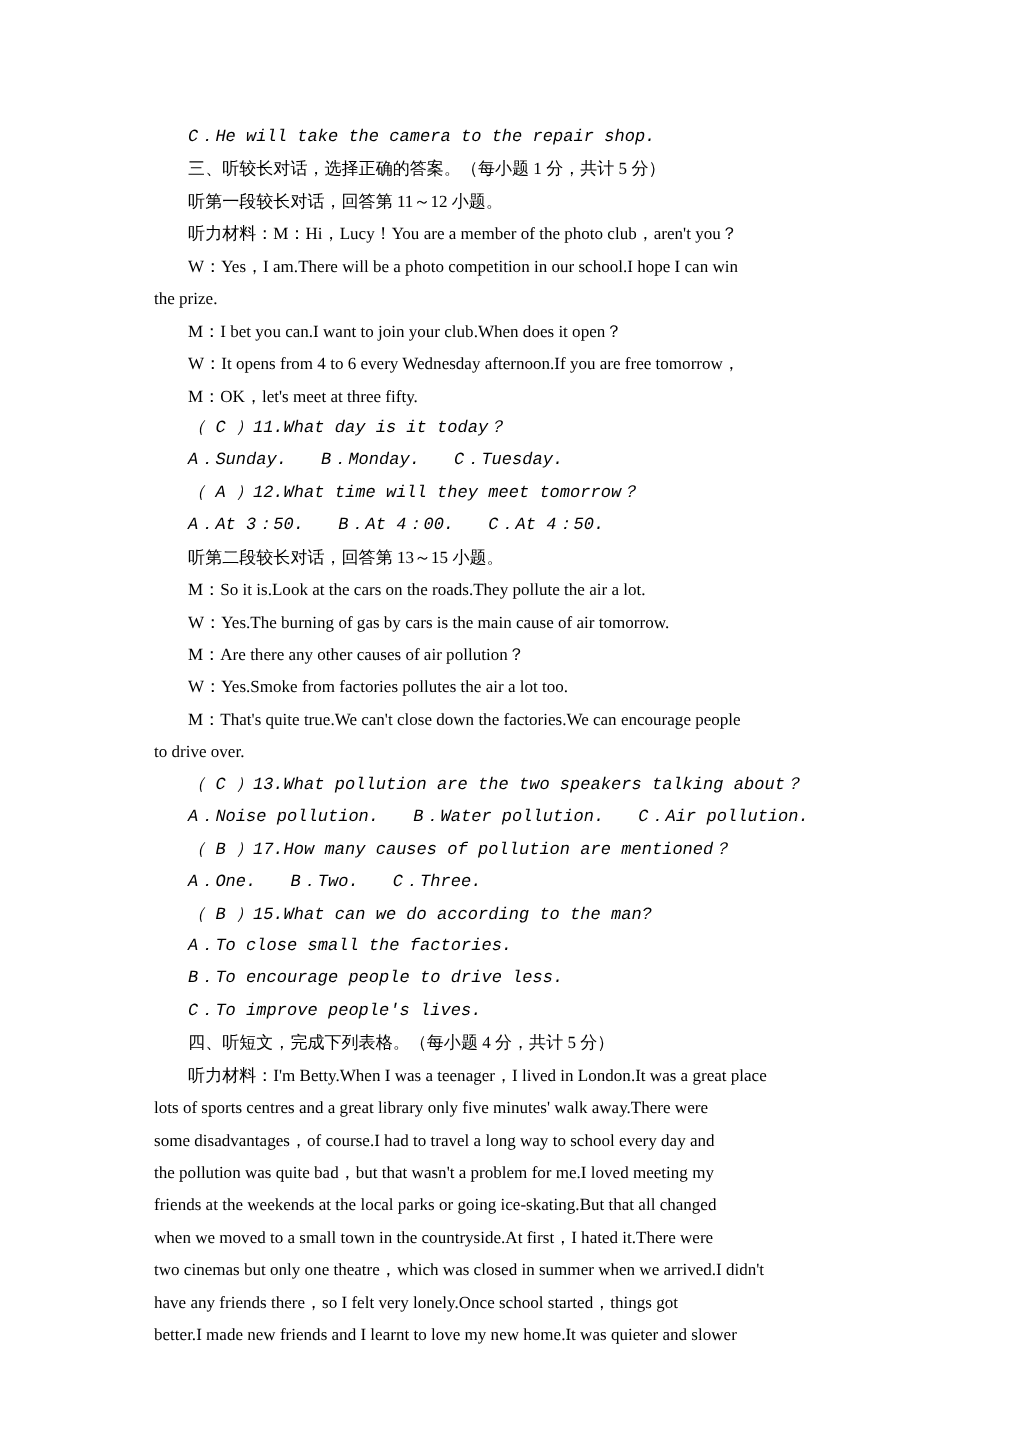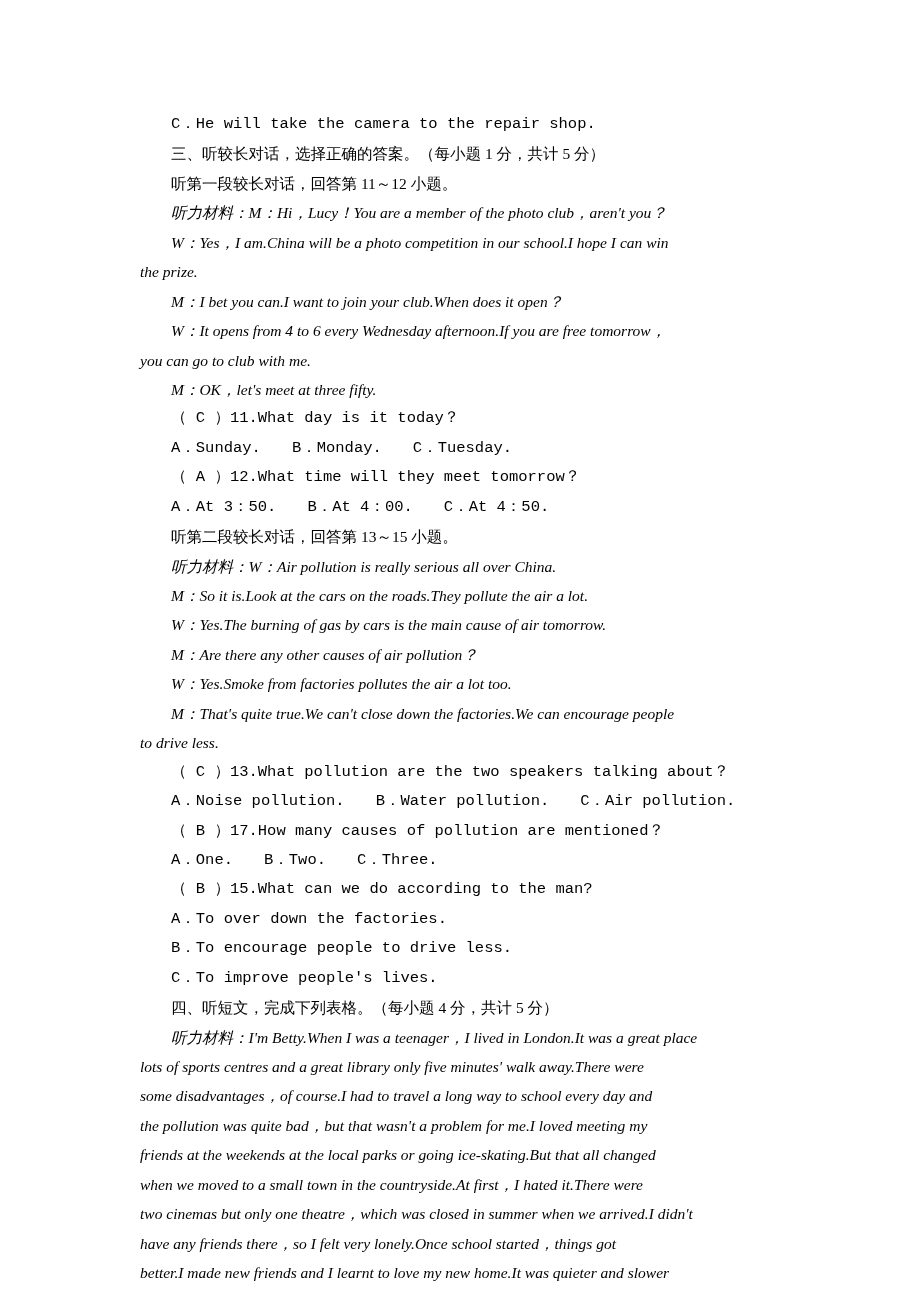--- a/index.html
+++ b/index.html
@@ -11,65 +11,63 @@
     color: #000;
     width: 920px;
   }
   .page {
     padding: 110px 110px 60px 140px;
   }
   .indent {
     text-indent: 2em;
   }
   .italic {
-    font-style: italic;
   }
   .mono {
     font-family: "Courier New", monospace;
+    font-style: italic;
   }
 </style>
 </head>
 <body>
 
 <div class="page">
 
   <div class="indent mono">C．He will take the camera to the repair shop.</div>
 
   <div class="indent">三、听较长对话，选择正确的答案。（每小题 1 分，共计 5 分）</div>
   <div class="indent">听第一段较长对话，回答第 11～12 小题。</div>
 
   <div class="indent italic">听力材料：M：Hi，Lucy！You are a member of the photo club，aren't you？</div>
-  <div class="indent italic">W：Yes，I am.China will be a photo competition in our school.I hope I can win</div>
+  <div class="indent italic">W：Yes，I am.There will be a photo competition in our school.I hope I can win</div>
   <div class="italic">the prize.</div>
   <div class="indent italic">M：I bet you can.I want to join your club.When does it open？</div>
   <div class="indent italic">W：It opens from 4 to 6 every Wednesday afternoon.If you are free tomorrow，</div>
-  <div class="italic">you can go to club with me.</div>
   <div class="indent italic">M：OK，let's meet at three fifty.</div>
 
   <div class="indent mono">（ C ）11.What day is it today？</div>
   <div class="indent mono">A．Sunday.　　B．Monday.　　C．Tuesday.</div>
   <div class="indent mono">（ A ）12.What time will they meet tomorrow？</div>
   <div class="indent mono">A．At 3：50.　　B．At 4：00.　　C．At 4：50.</div>
 
   <div class="indent">听第二段较长对话，回答第 13～15 小题。</div>
 
-  <div class="indent italic">听力材料：W：Air pollution is really serious all over China.</div>
   <div class="indent italic">M：So it is.Look at the cars on the roads.They pollute the air a lot.</div>
   <div class="indent italic">W：Yes.The burning of gas by cars is the main cause of air tomorrow.</div>
   <div class="indent italic">M：Are there any other causes of air pollution？</div>
   <div class="indent italic">W：Yes.Smoke from factories pollutes the air a lot too.</div>
   <div class="indent italic">M：That's quite true.We can't close down the factories.We can encourage people</div>
-  <div class="italic">to drive less.</div>
+  <div class="italic">to drive over.</div>
 
   <div class="indent mono">（ C ）13.What pollution are the two speakers talking about？</div>
   <div class="indent mono">A．Noise pollution.　　B．Water pollution.　　C．Air pollution.</div>
   <div class="indent mono">（ B ）17.How many causes of pollution are mentioned？</div>
   <div class="indent mono">A．One.　　B．Two.　　C．Three.</div>
   <div class="indent mono">（ B ）15.What can we do according to the man?</div>
-  <div class="indent mono">A．To over down the factories.</div>
+  <div class="indent mono">A．To close small the factories.</div>
   <div class="indent mono">B．To encourage people to drive less.</div>
   <div class="indent mono">C．To improve people's lives.</div>
 
   <div class="indent">四、听短文，完成下列表格。（每小题 4 分，共计 5 分）</div>
 
   <div class="indent italic">听力材料：I'm Betty.When I was a teenager，I lived in London.It was a great place</div>
   <div class="italic">lots of sports centres and a great library only five minutes' walk away.There were</div>
   <div class="italic">some disadvantages，of course.I had to travel a long way to school every day and</div>
   <div class="italic">the pollution was quite bad，but that wasn't a problem for me.I loved meeting my</div>
   <div class="italic">friends at the weekends at the local parks or going ice-skating.But that all changed</div>

